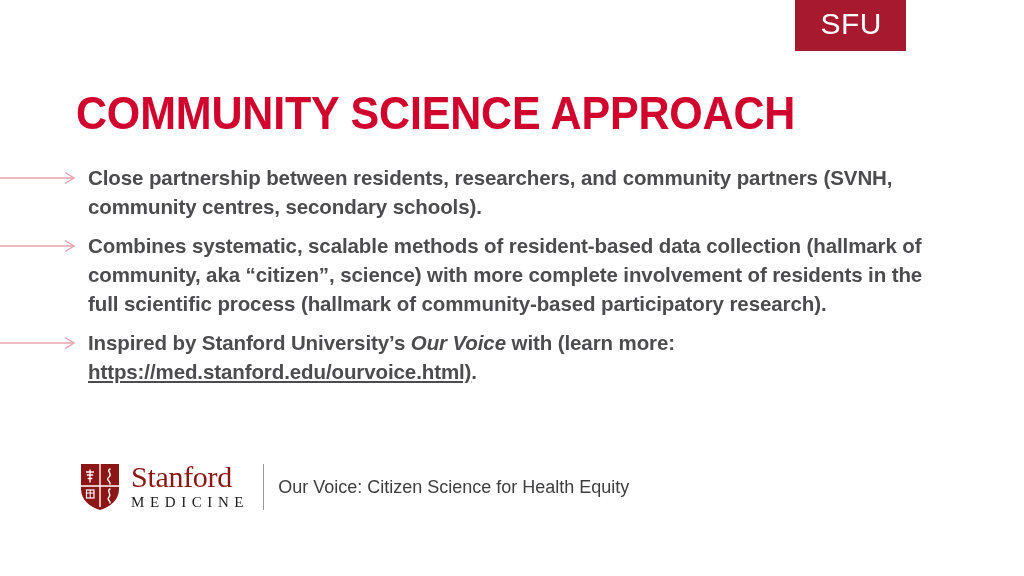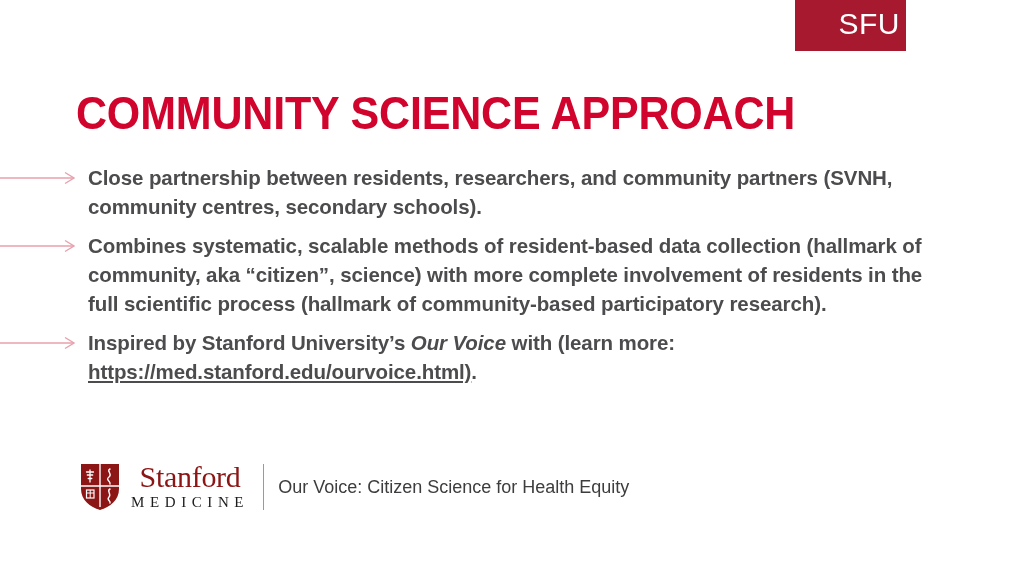--- a/index.html
+++ b/index.html
@@ -27,21 +27,21 @@
     position: absolute;
     left: 795px;
     top: 0px;
     width: 111px;
     height: 51px;
     background: #A6192E;
     display: flex;
     align-items: center;
     justify-content: flex-end;
     box-sizing: border-box;
-    padding-right: 6px;
+    padding-right: 24px;
   }
   .sfu-logo .sfu-text {
     color: #ffffff;
     font-family: "Liberation Sans", sans-serif;
     font-size: 30px;
     font-weight: 400;
     letter-spacing: 0.5px;
     line-height: 1;
     padding-bottom: 3px;
   }
@@ -122,21 +122,20 @@
     flex-direction: column;
     justify-content: center;
   }
   .stanford-word {
     color: #8C1515;
     font-family: "Liberation Serif", serif;
     font-size: 30px;
     line-height: 28px;
     font-weight: normal;
     letter-spacing: -0.3px;
-    text-align: center;
   }
   .medicine-word {
     color: #1b1b1b;
     font-family: "Liberation Serif", serif;
     font-size: 15px;
     line-height: 19px;
     font-weight: normal;
     letter-spacing: 5.6px;
     margin-top: 2px;
   }

